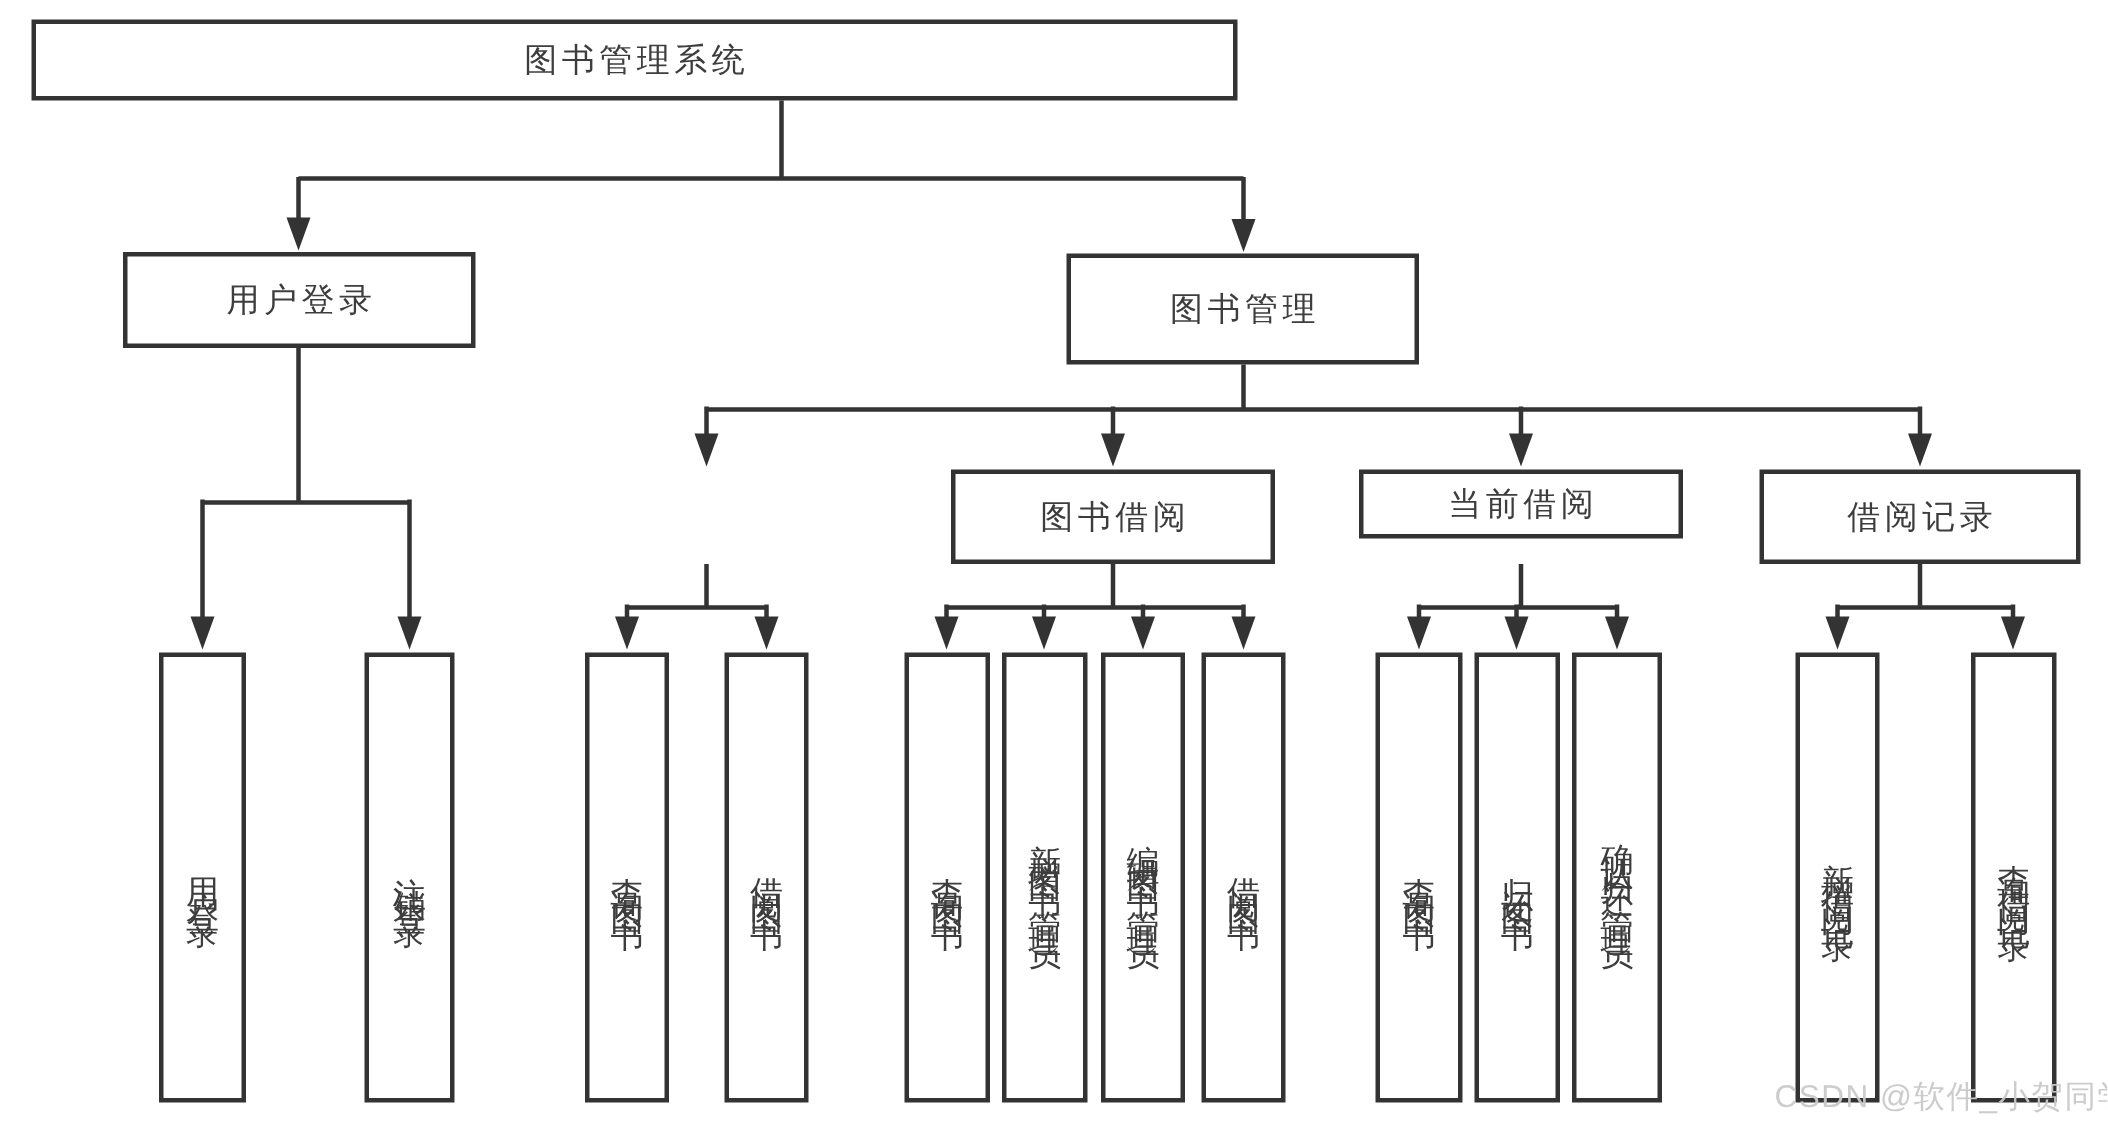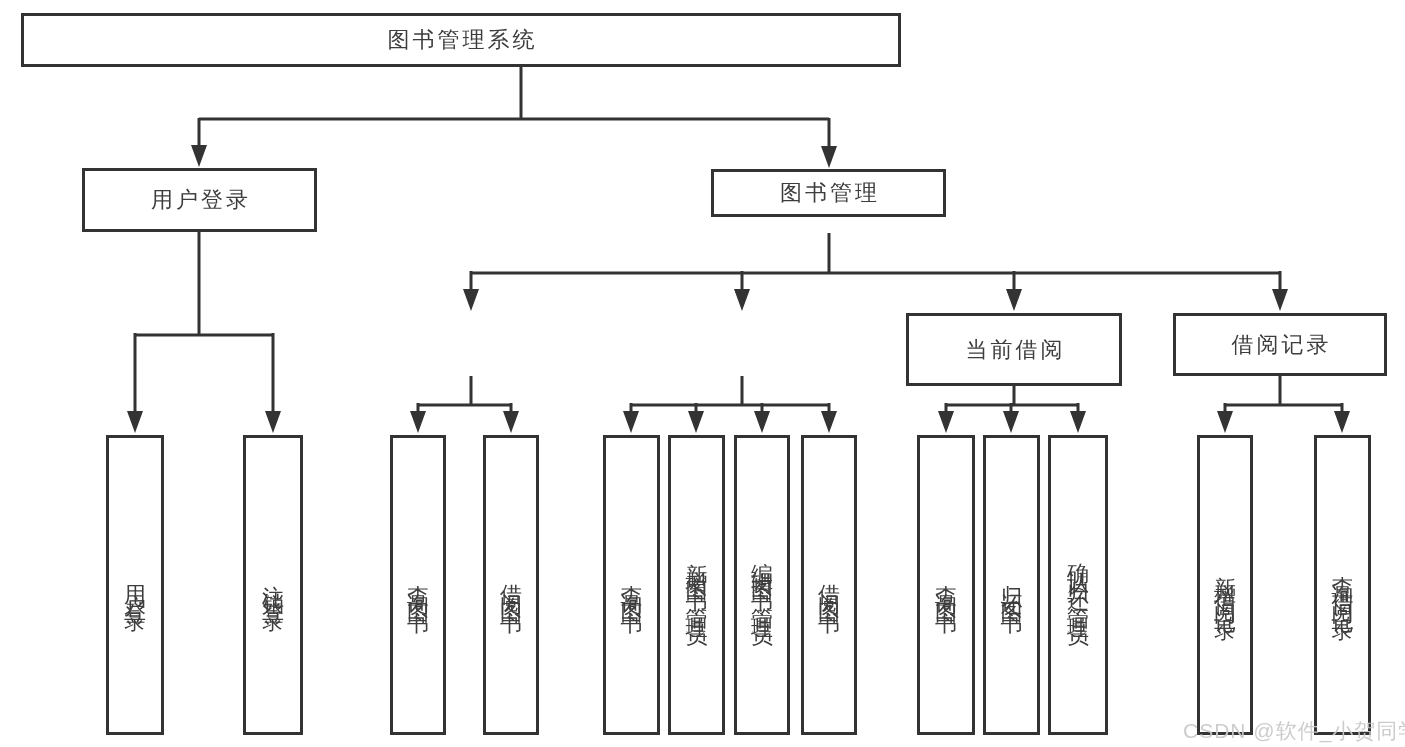--- a/index.html
+++ b/index.html
@@ -34,28 +34,28 @@
     line-height: 1;
     white-space: nowrap;
   }
   .h { letter-spacing: 3px; text-indent: 3px; }
   .v {
     writing-mode: vertical-rl;
     letter-spacing: 9px;
     padding: 4px 0;
   }
   
-  #n-root  { left: 21px;   top: 13px;  width: 880px; height: 54px; }
+  #n-root  { left: 21px;   top: 13px;  width: 804px; height: 54px; }
   
   #n-l2-0  { left: 82px;   top: 168px; width: 235px;  height: 64px; }
-  #n-l2-1  { left: 711px;  top: 169px; width: 235px;  height: 48px; }
+  #n-l2-1  { left: 711px;  top: 169px; width: 235px;  height: 74px; }
   
   #n-l3-0  { left: 363px;  top: 313px; width: 216px;  height: 63px; }
   #n-l3-1  { left: 634px;  top: 313px; width: 216px;  height: 63px; }
-  #n-l3-2  { left: 906px;  top: 313px; width: 216px;  height: 73px; }
+  #n-l3-2  { left: 906px;  top: 313px; width: 216px;  height: 46px; }
   #n-l3-3  { left: 1173px; top: 313px; width: 214px;  height: 63px; }
   
   .leaf    { top: 435px; height: 300px; }
   #u0 { left: 106px;  width: 58px; }
   #u1 { left: 243px;  width: 60px; }
   #a0 { left: 390px;  width: 56px; }
   #a1 { left: 483px;  width: 56px; }
   #b0 { left: 603px;  width: 57px; }
   #b1 { left: 668px;  width: 57px; }
   #b2 { left: 734px;  width: 56px; }
@@ -119,20 +119,21 @@
       <polygon points="1217,411 1233,411 1225,433"></polygon>
       <polygon points="1334,411 1350,411 1342,433"></polygon>
     </g>
   </svg>
 
   <div id="n-root" class="box h">图书管理系统</div>
 
   <div id="n-l2-0" class="box h">用户登录</div>
   <div id="n-l2-1" class="box h">图书管理</div>
 
+  <div id="n-l3-1" class="box h">图书借阅</div>
   <div id="n-l3-2" class="box h">当前借阅</div>
   <div id="n-l3-3" class="box h">借阅记录</div>
 
   <div id="u0" class="box v leaf">用户登录</div>
   <div id="u1" class="box v leaf">注销登录</div>
 
   <div id="a0" class="box v leaf">查询图书</div>
   <div id="a1" class="box v leaf">借阅图书</div>
 
   <div id="b0" class="box v leaf">查询图书</div>

